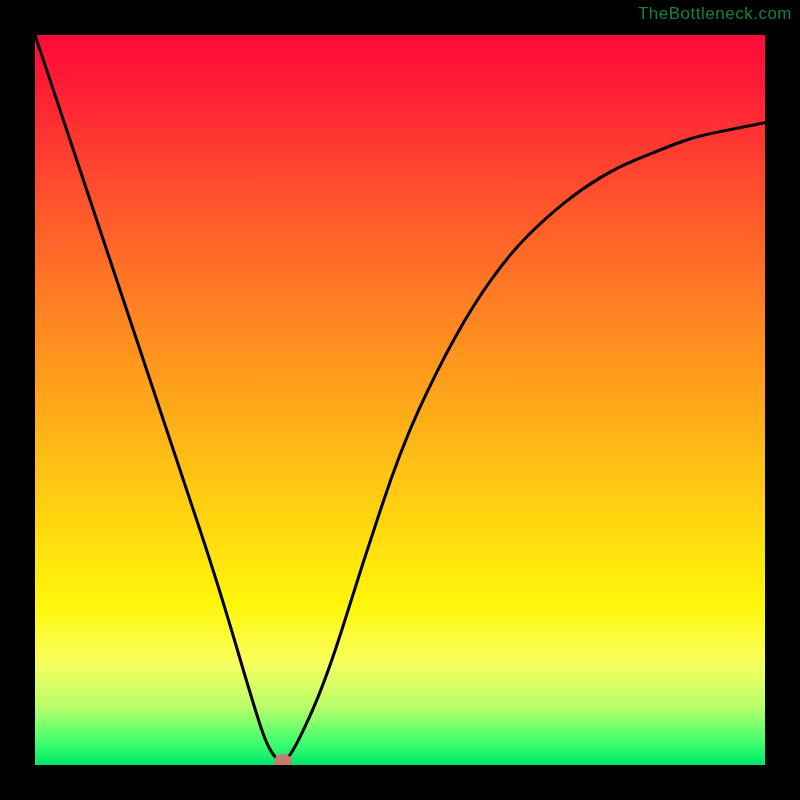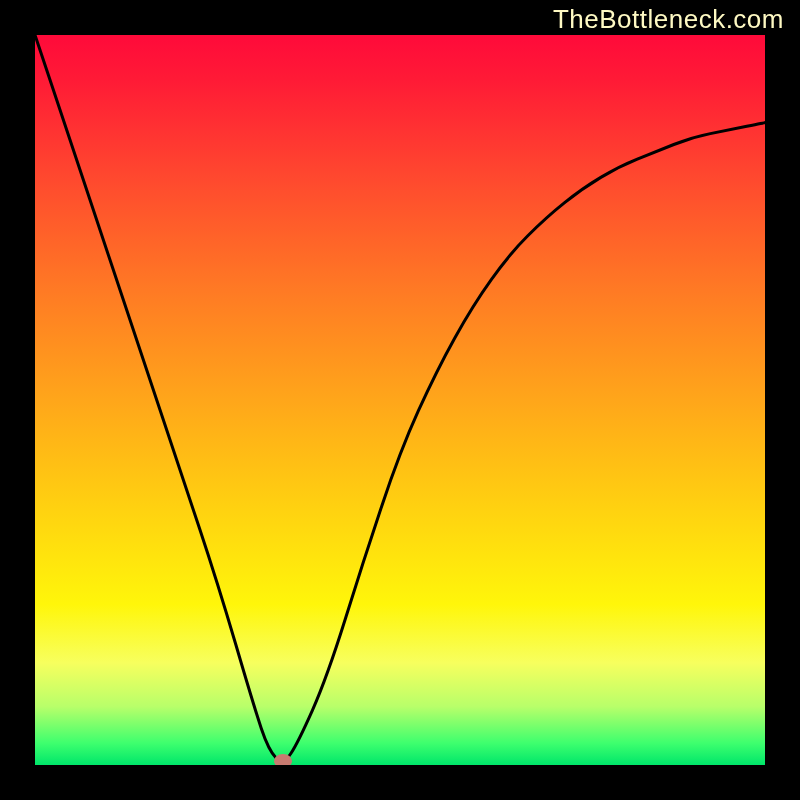--- a/index.html
+++ b/index.html
@@ -13,23 +13,23 @@
   }
   .frame {
     position: relative;
     width: 800px;
     height: 800px;
     background: #000;
   }
   .watermark {
     position: absolute;
     top: 4px;
-    right: 16px;
-    color: #fef9c3;
-    font-size: 26px;
+    right: 8px;
+    color: #15803d;
+    font-size: 17px;
     font-weight: 500;
     letter-spacing: 0.5px;
     z-index: 5;
   }
   .plot-area {
     position: absolute;
     left: 35px;
     top: 35px;
     width: 730px;
     height: 730px;

